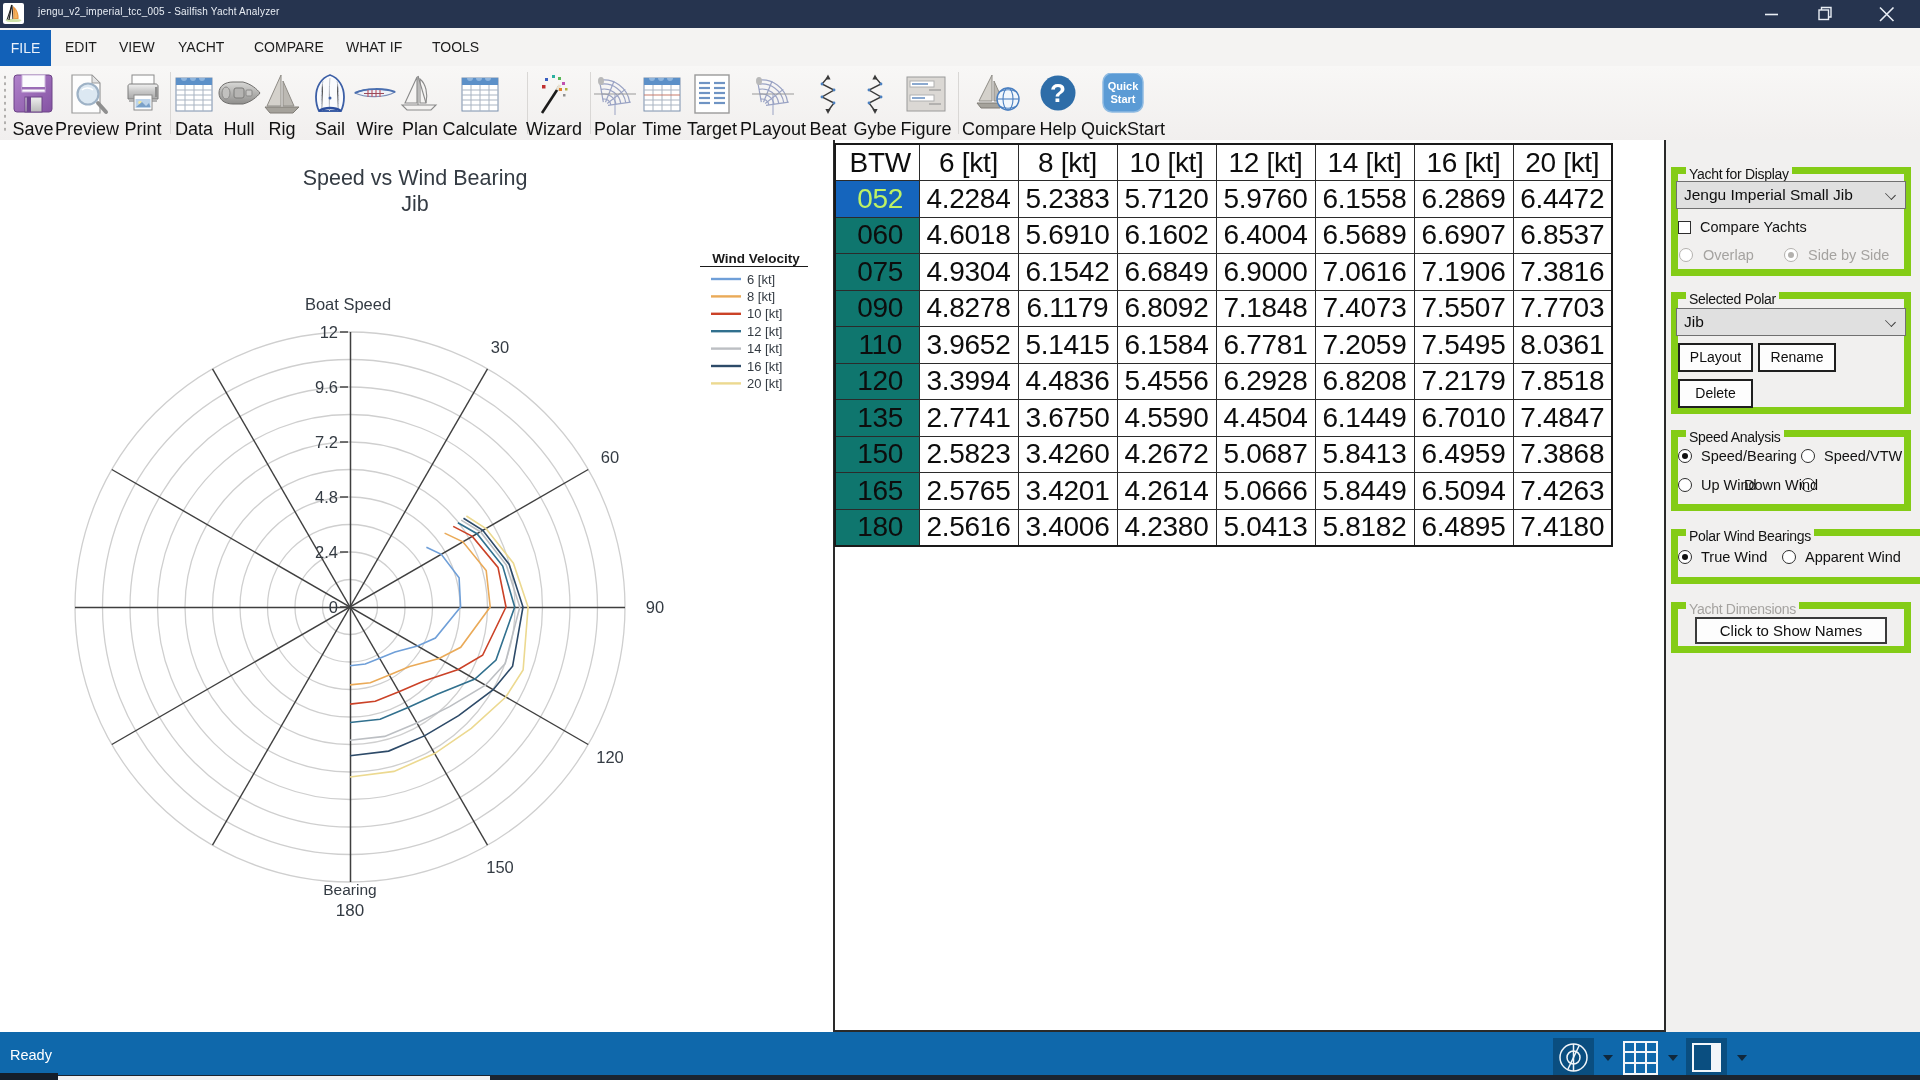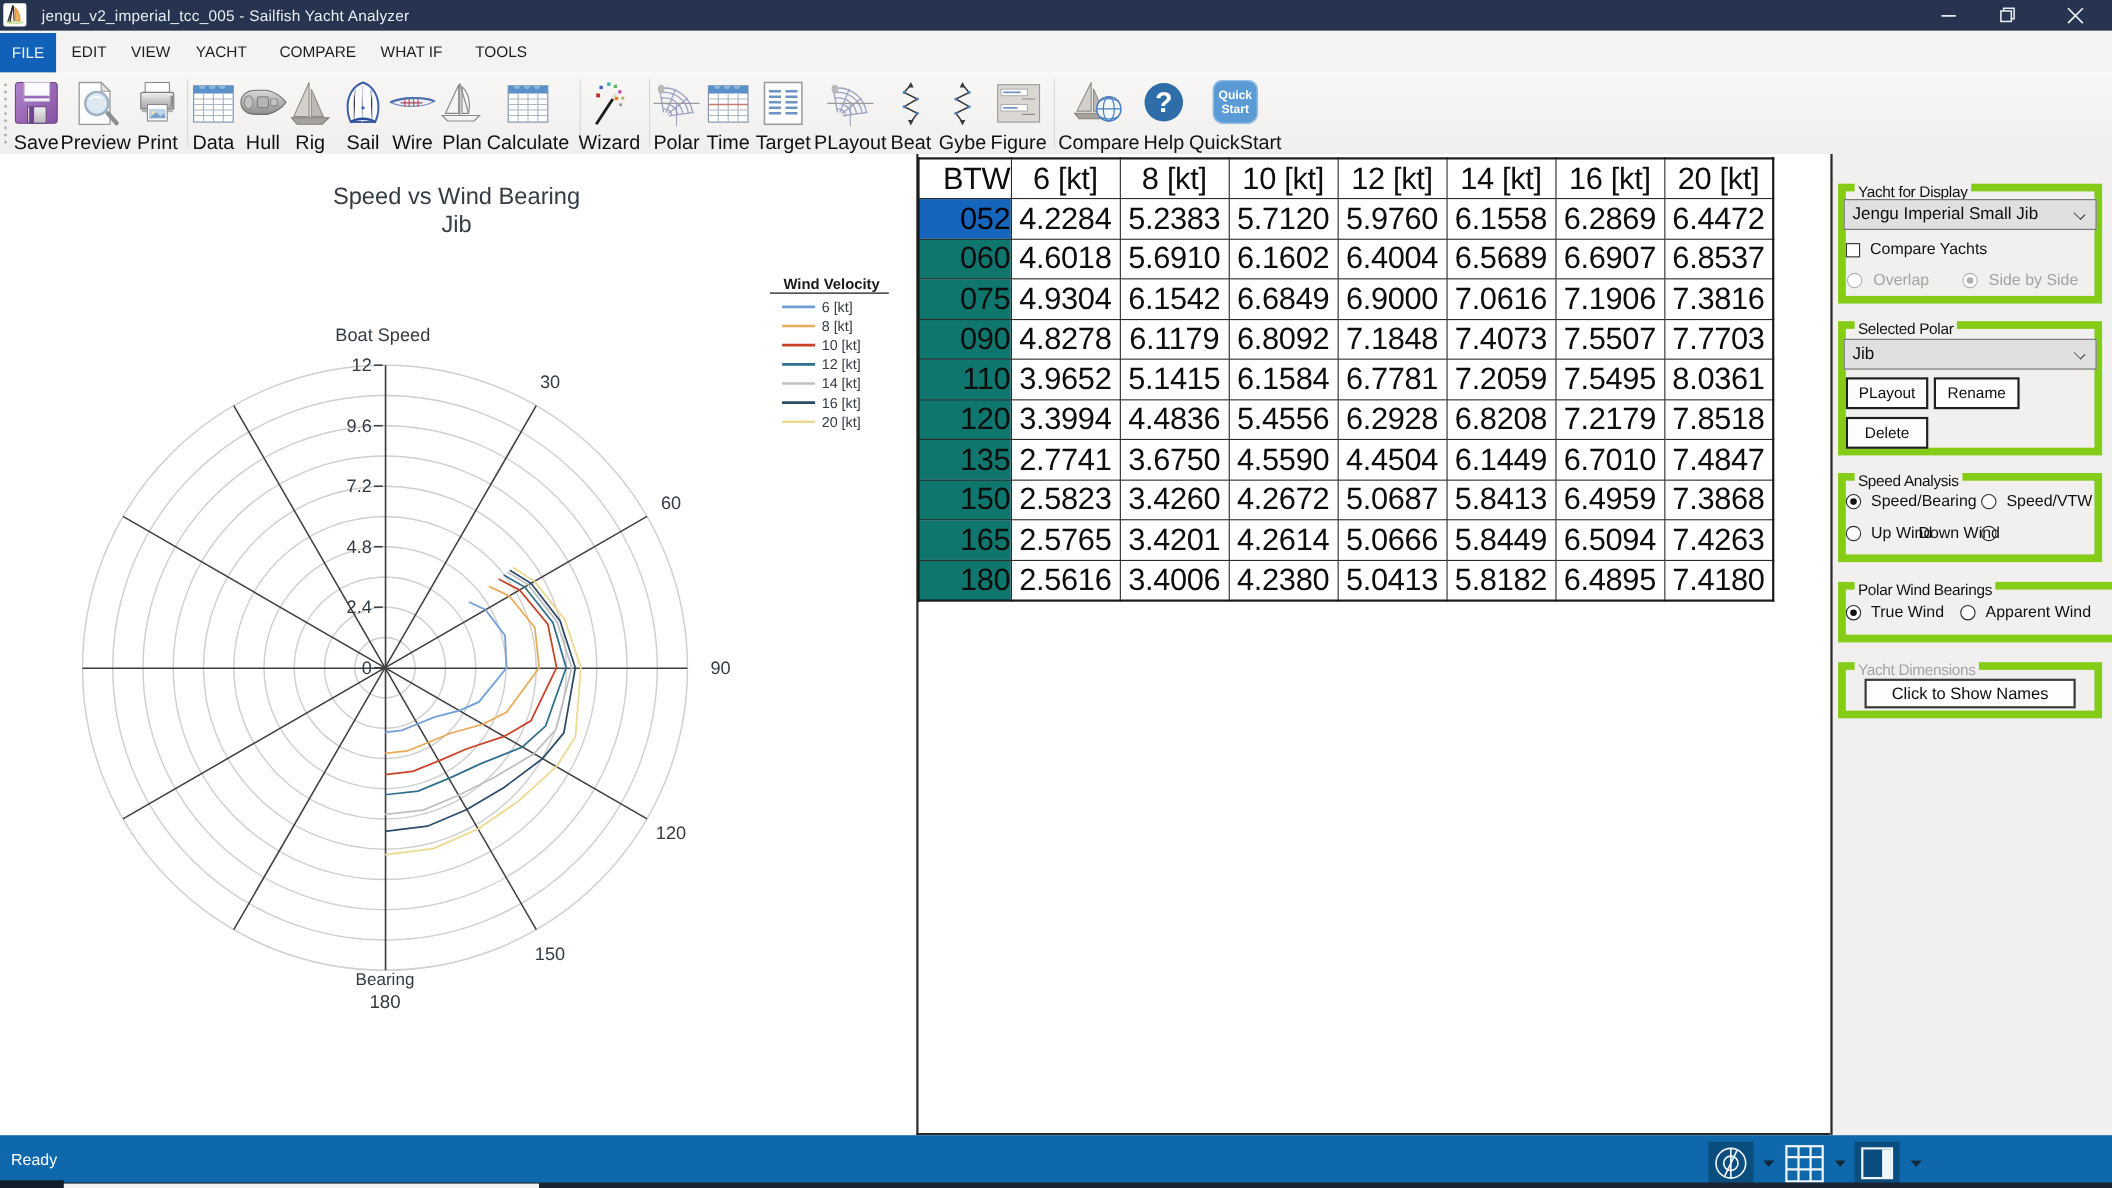--- a/index.html
+++ b/index.html
@@ -1,40 +1,40 @@
 <!DOCTYPE html>
 <html><head><meta charset="utf-8">
 <style>
 *{margin:0;padding:0;box-sizing:border-box}
 html,body{width:1920px;height:1080px;overflow:hidden;font-family:"Liberation Sans",sans-serif}
 #app{position:relative;width:1920px;height:1080px;background:#fff}
 #titlebar{position:absolute;left:0;top:0;width:1920px;height:28px;background:#26344f;color:#e8edf4}
-#titletext{position:absolute;left:38px;top:6px;font-size:14px;letter-spacing:.2px}
+#titletext{position:absolute;left:38px;top:6px;font-size:10px;letter-spacing:.2px}
 #appicon{position:absolute;left:3px;top:3px;width:21px;height:21px;background:#fff;border-radius:2px}
 #menubar{position:absolute;left:0;top:28px;width:1920px;height:38px;background:#f4f3f2}
 .mi{position:absolute;top:0;height:38px;line-height:38px;font-size:14px;color:#1c1c1c}
 #mfile{position:absolute;left:0;top:2px;width:51px;height:36px;background:#1261b8;color:#eaf1fa;text-align:center;line-height:36px;font-size:14px}
 #toolbar{position:absolute;left:0;top:66px;width:1920px;height:74px;background:linear-gradient(#f8f7f6,#f1efee)}
 #toolbar .tb{position:absolute;top:7px;text-align:center}
 #grip{position:absolute;left:3px;top:8px;width:4px;height:58px;background-image:radial-gradient(circle,#b2b0ae 0 1.2px,transparent 1.3px);background-size:4px 6.5px}
 .tlab{position:absolute;top:46px;left:50%;transform:translateX(-50%);font-size:18px;color:#111;white-space:nowrap}
 .tsep{position:absolute;top:6px;height:62px;width:1px;background:#d9d7d5}
 #rightpanel{position:absolute;left:1664px;top:140px;width:256px;height:892px;background:#f1f0ef;border-left:2px solid #2a2a2a}
 #tpanel-border{position:absolute;left:833px;top:140px;width:831px;height:892px;border-left:2px solid #2a2a2a;border-bottom:2px solid #2a2a2a}
 #statusbar{position:absolute;left:0;top:1032px;width:1920px;height:44px;background:#0f68ab}
 #ready{position:absolute;left:10px;top:1047px;font-size:14.5px;color:#fff}
 #taskstrip{position:absolute;left:0;top:1075px;width:1920px;height:5px;background:#1b2531}
 #taskwhite{position:absolute;left:58px;top:1076px;width:432px;height:4px;background:#f2f2f2}
 #taskdark{position:absolute;left:0;top:1073px;width:58px;height:7px;background:#141e2a}
 #dtab{position:absolute;left:834px;top:143px;border-collapse:collapse;table-layout:fixed;font-size:28px;letter-spacing:-0.3px;color:#0d0d0d}
 #dtab td{border:1.5px solid #2b2b2b;height:36.5px;width:99px;text-align:center;padding:0;white-space:nowrap;background:#fff}
-#dtab td.c0{width:84px;text-align:right;padding-left:6px}
+#dtab td.c0{width:84px;text-align:center;padding-left:6px}
 #dtab tr.hd td{background:#fff}
 #dtab td.c0g{background:#0f766e}
-#dtab td.sel{background:#1565bd;color:#000000}
+#dtab td.sel{background:#1565bd;color:#bef264}
 #dtab{border:2.5px solid #1a1a1a}
 .grp{position:absolute;border:7px solid #84cc16}
 .grplab{position:absolute;top:-8px;left:8px;background:#f1f0ef;padding:0 3px;font-size:14px;letter-spacing:-0.3px;color:#131313;white-space:nowrap}
 .grplab.dis{color:#a5a3a0}
 .combo{position:absolute;height:28px;background:#e0e0e0;border:1px solid #707070;font-size:15.5px;color:#0d0d0d;line-height:26px;padding-left:7px}
 .combo .chev{position:absolute;right:10px;top:8px;width:9px;height:9px;border-right:1.8px solid #3c3c3c;border-bottom:1.8px solid #3c3c3c;transform:rotate(45deg) scaleY(.7)}
 .btn{position:absolute;background:#fdfdfd;border:2px solid #1f1f1f;font-size:14px;color:#0d0d0d;text-align:center}
 .cb{position:absolute;width:13px;height:13px;background:#fff;border:1.5px solid #2d2d2d}
 .radio{position:absolute;width:14px;height:14px;border-radius:50%;background:#fff;border:1.5px solid #2d2d2d}
 .radio.on:after{content:"";position:absolute;left:2.5px;top:2.5px;width:6px;height:6px;border-radius:50%;background:#111}

